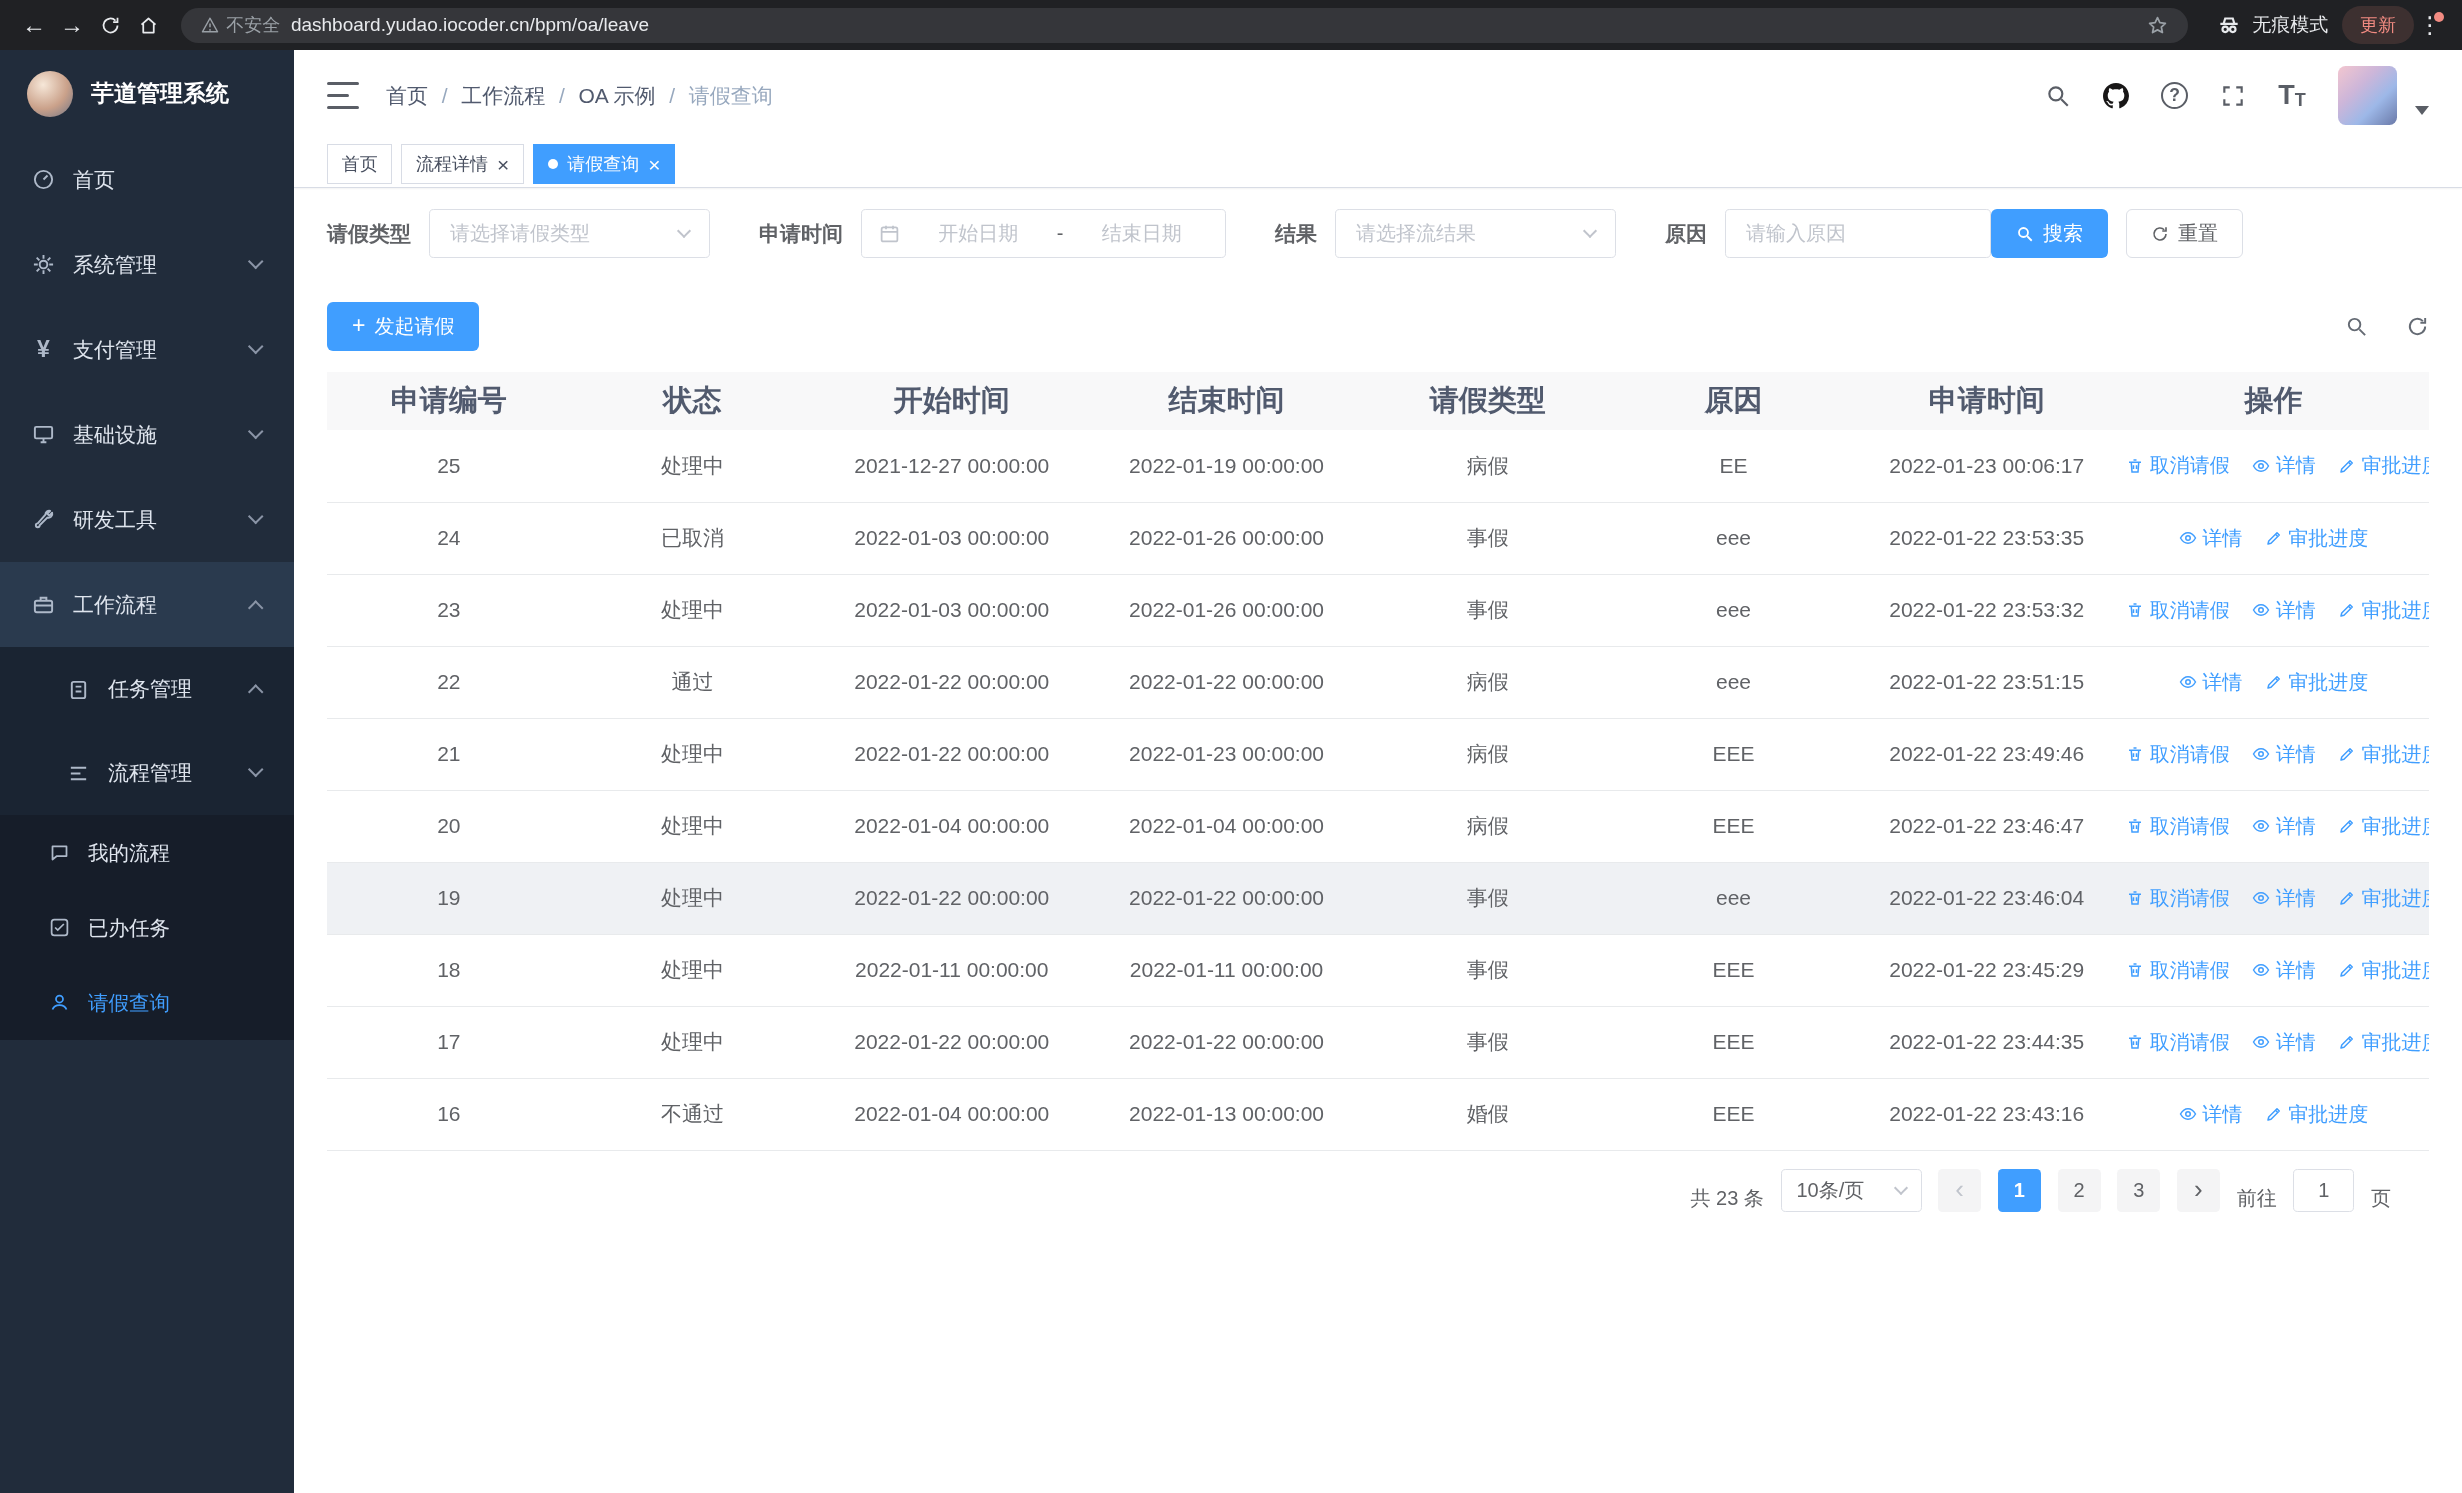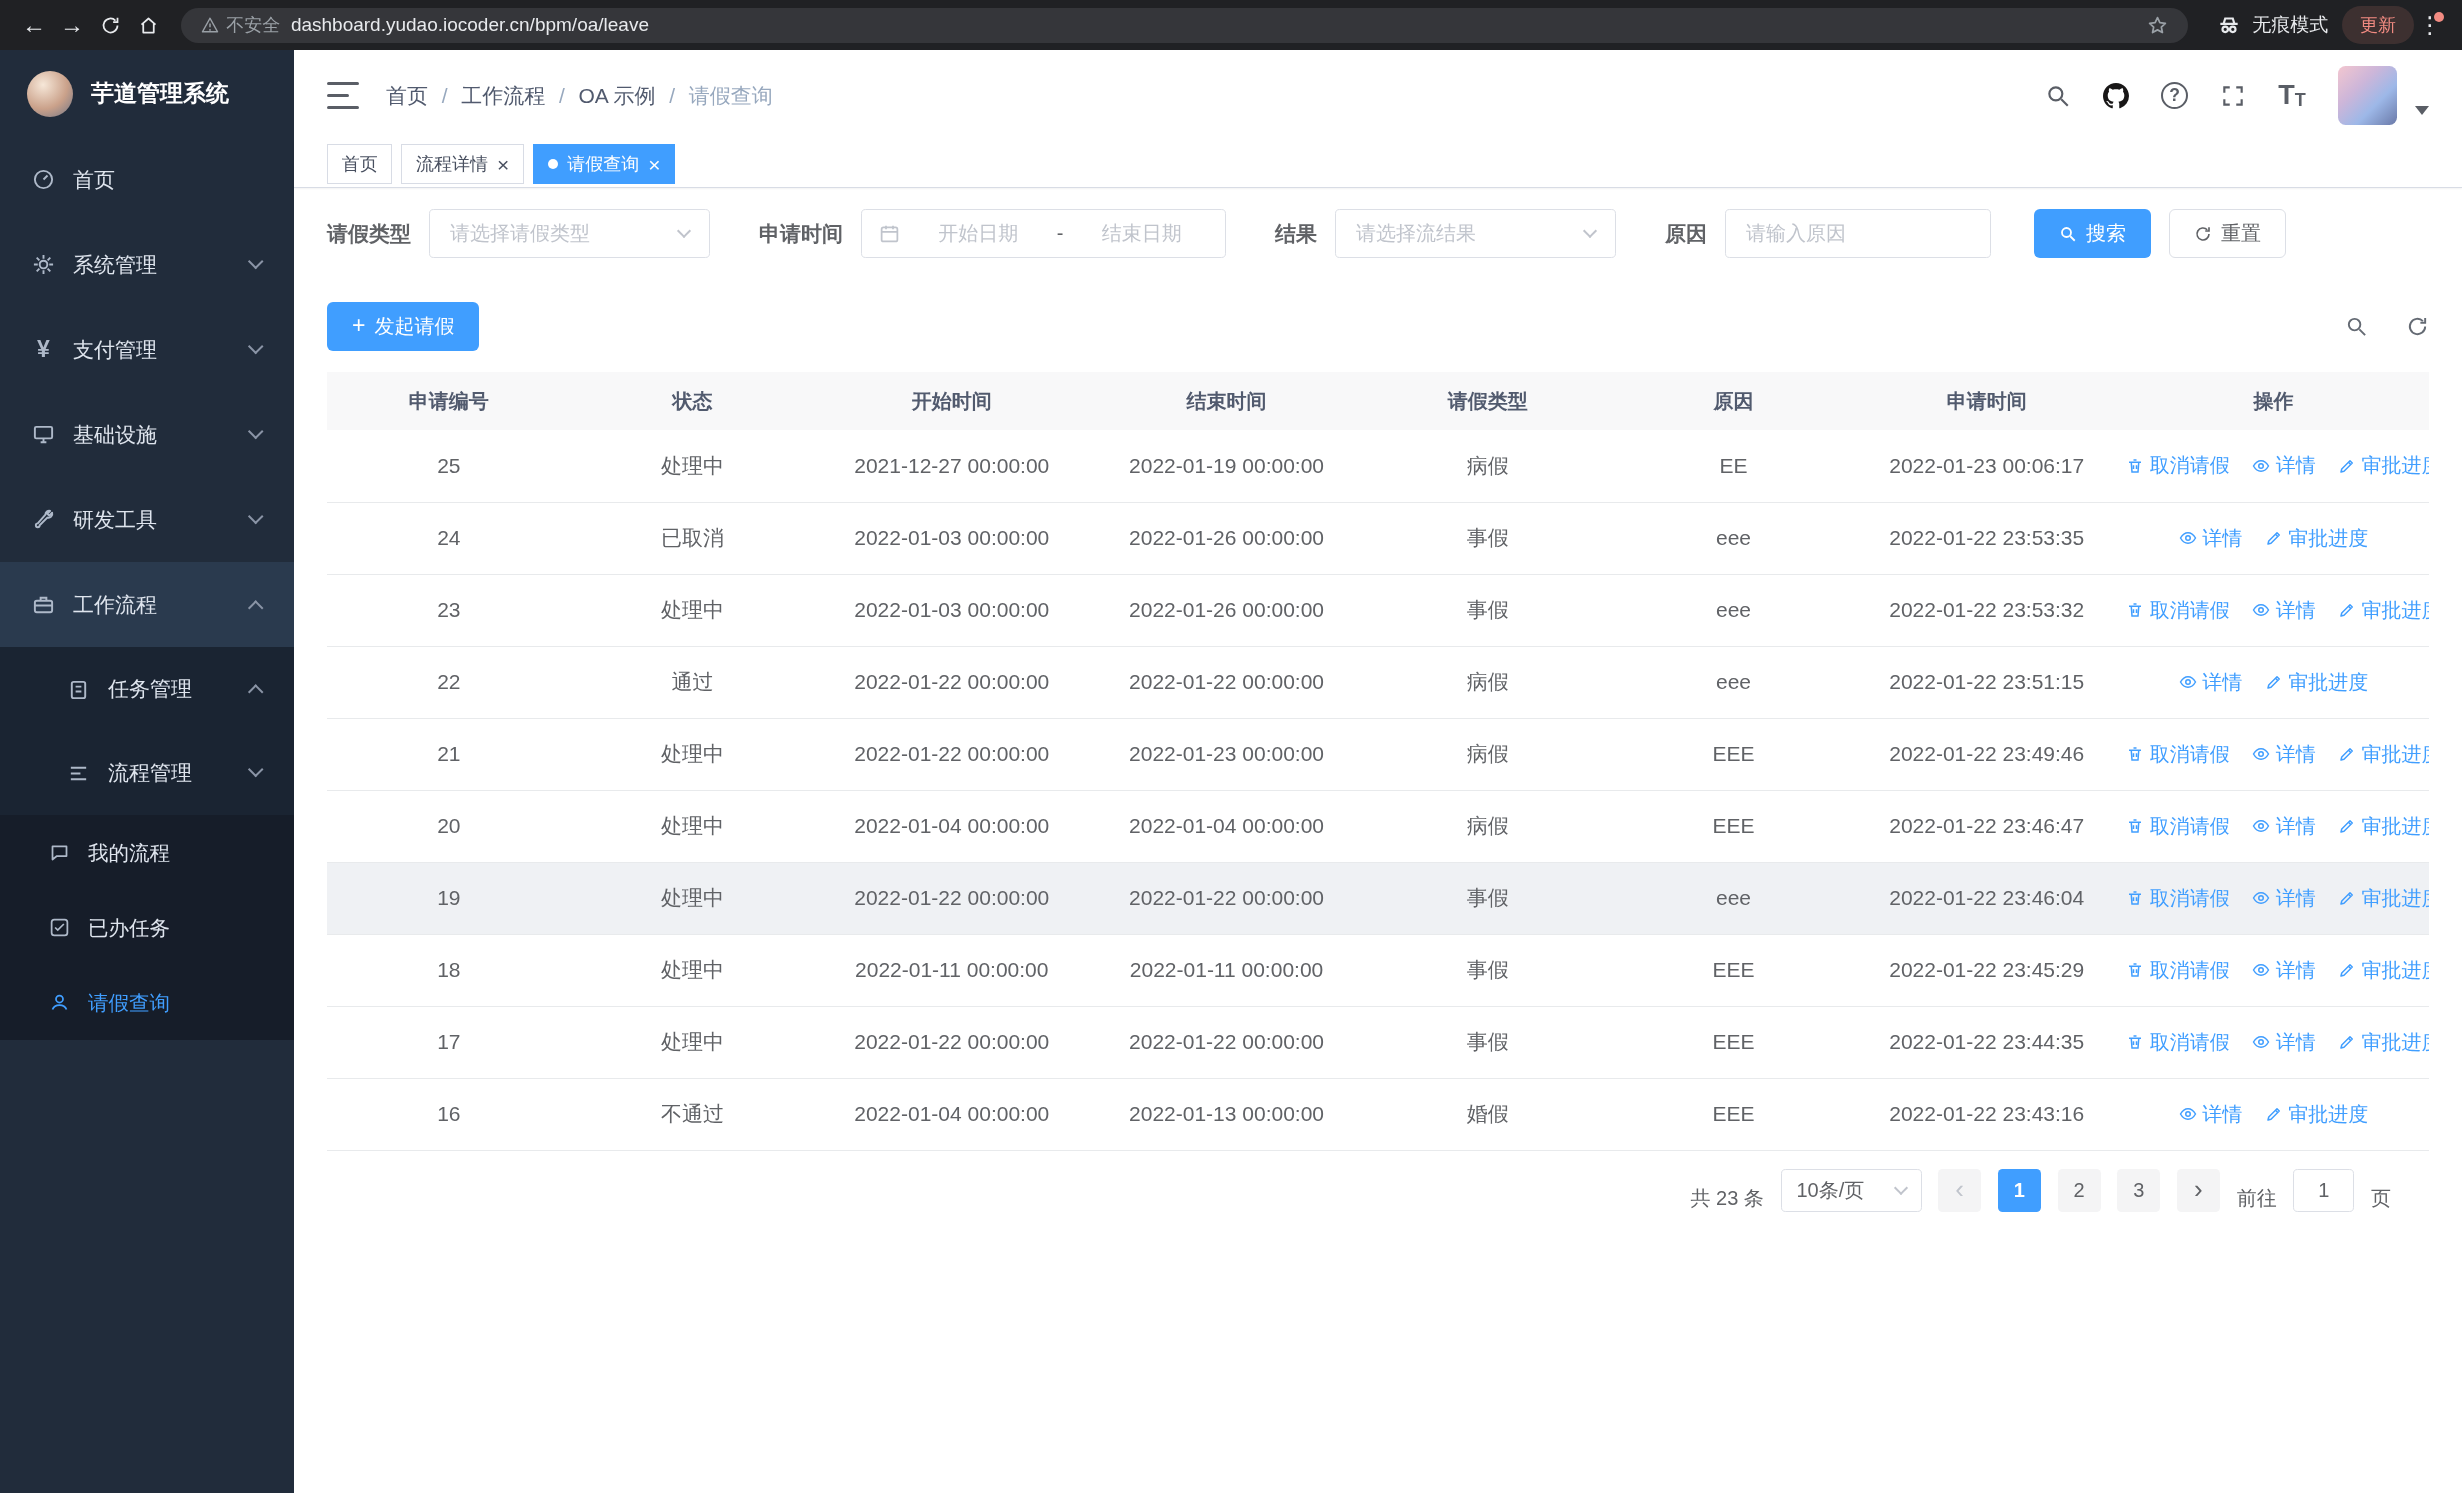--- a/index.html
+++ b/index.html
@@ -86,21 +86,21 @@
   .btn-primary { background: #409eff; color: #fff; }
   .btn-plain { background: #fff; border-color: #dcdfe6; color: #606266; }
   .btn .plus { font-size: 23px; line-height: 1; margin-top: -1.5px; }
 
   .toolbar { margin-top: 44px; display: flex; align-items: center; }
   .toolbar-right { margin-left: auto; display: flex; align-items: center; gap: 38px; color: #646a73; }
   .toolbar-right .header-icon { color: #646a73; }
 
   
   table.leave-table { width: 100%; border-collapse: collapse; margin-top: 21px; table-layout: fixed; }
-  .leave-table th { background: #f8f8f9; height: 58px; font-size: 20px; color: #515a6e; font-weight: bold; text-align: center; }
+  .leave-table th { background: #f8f8f9; height: 58px; font-size: 29px; color: #515a6e; font-weight: bold; text-align: center; }
   .leave-table td { height: 72px; font-size: 21px; color: #606266; text-align: center; border-bottom: 0.8px solid #e8eaec; white-space: nowrap; overflow: hidden; }
   tr.row-hover td { background: #eff1f4; }
   .action-link { color: #409eff; font-size: 20px; display: inline-flex; align-items: center; gap: 5.3px; margin: 0 8.4px; text-decoration: none; cursor: pointer; white-space: nowrap; vertical-align: middle; }
 
   
   .pagination { margin-top: 18px; display: flex; align-items: flex-end; justify-content: flex-end; gap: 16.7px; font-size: 20px; color: #606266; padding-right: 38px; }
   .page-size { width: 141px; height: 43px; border: 0.8px solid #dcdfe6; border-radius: 4.6px; display: flex; align-items: center; justify-content: space-between; padding: 0 15px; color: #606266; cursor: pointer; background: #fff; }
   .page-btn { min-width: 43px; height: 43px; border-radius: 4.6px; background: #f4f4f5; color: #606266; display: flex; align-items: center; justify-content: center; font-size: 20px; cursor: pointer; padding: 0 6px; }
   .page-btn.disabled { color: #c0c4cc; cursor: default; }
   .page-btn.active { background: #409eff; color: #fff; font-weight: bold; }
@@ -325,21 +325,21 @@
         <div class="select">
           <span>请选择流结果</span>
           <span class="sel-arrow"></span>
         </div>
 
         <span class="f-label ml64">原因</span>
         <div class="text-input">
           <input class="raw" placeholder="请输入原因" style="">
         </div>
 
-        <button class="btn btn-primary" style="margin-left:43px;">
+        <button class="btn btn-primary" style="">
           <svg class="i24" viewBox="0 0 24 24">
               <circle cx="10" cy="10" r="6" stroke="currentColor" stroke-width="2.4" fill="none"></circle>
               <path d="M15 15l6 6" stroke="currentColor" stroke-width="2.4"></path>
             </svg>
           <span>搜索</span>
         </button>
         <button class="btn btn-plain" style="margin-left:18px;">
           <svg class="i24" viewBox="0 0 24 24">
               <path d="M20 12a8 8 0 1 1-2.34-5.66" stroke="currentColor" stroke-width="2.2" fill="none"></path>
               <path d="M20 3v5h-5" stroke="currentColor" stroke-width="2.2" fill="none"></path>

